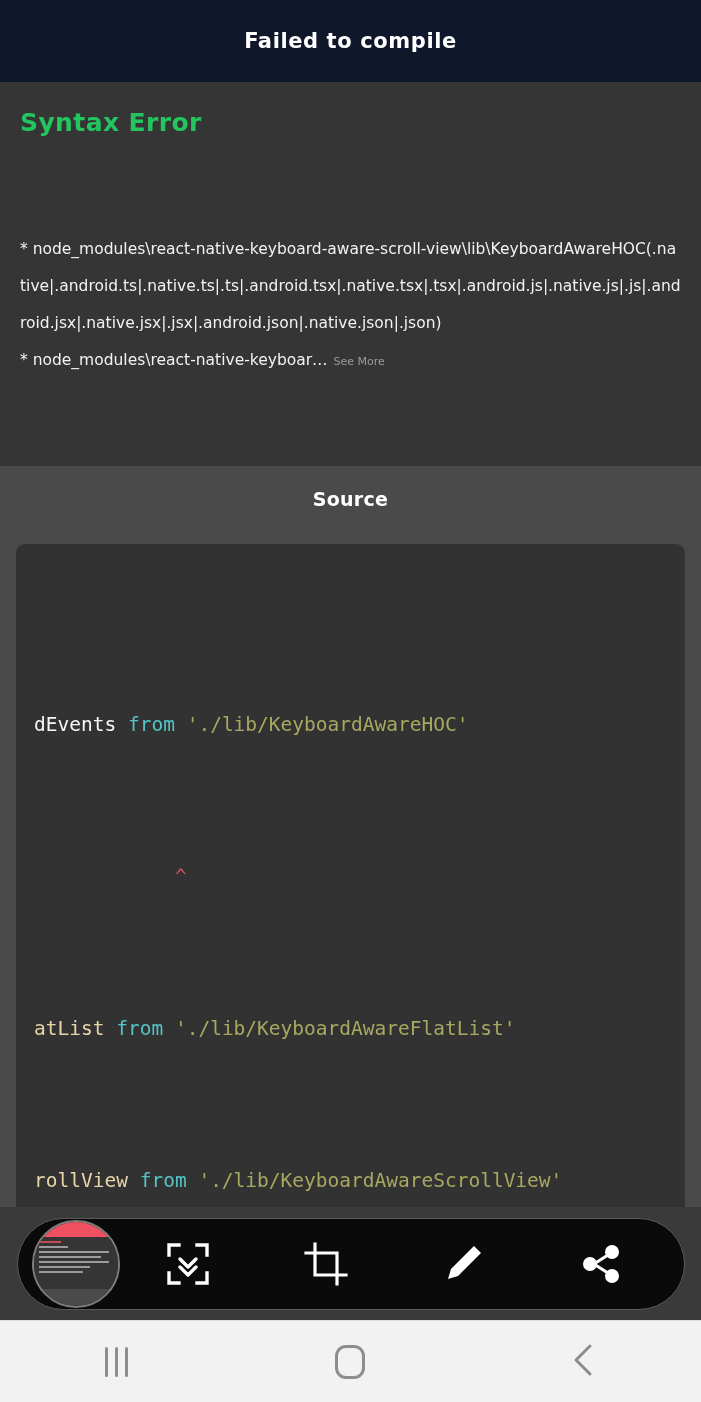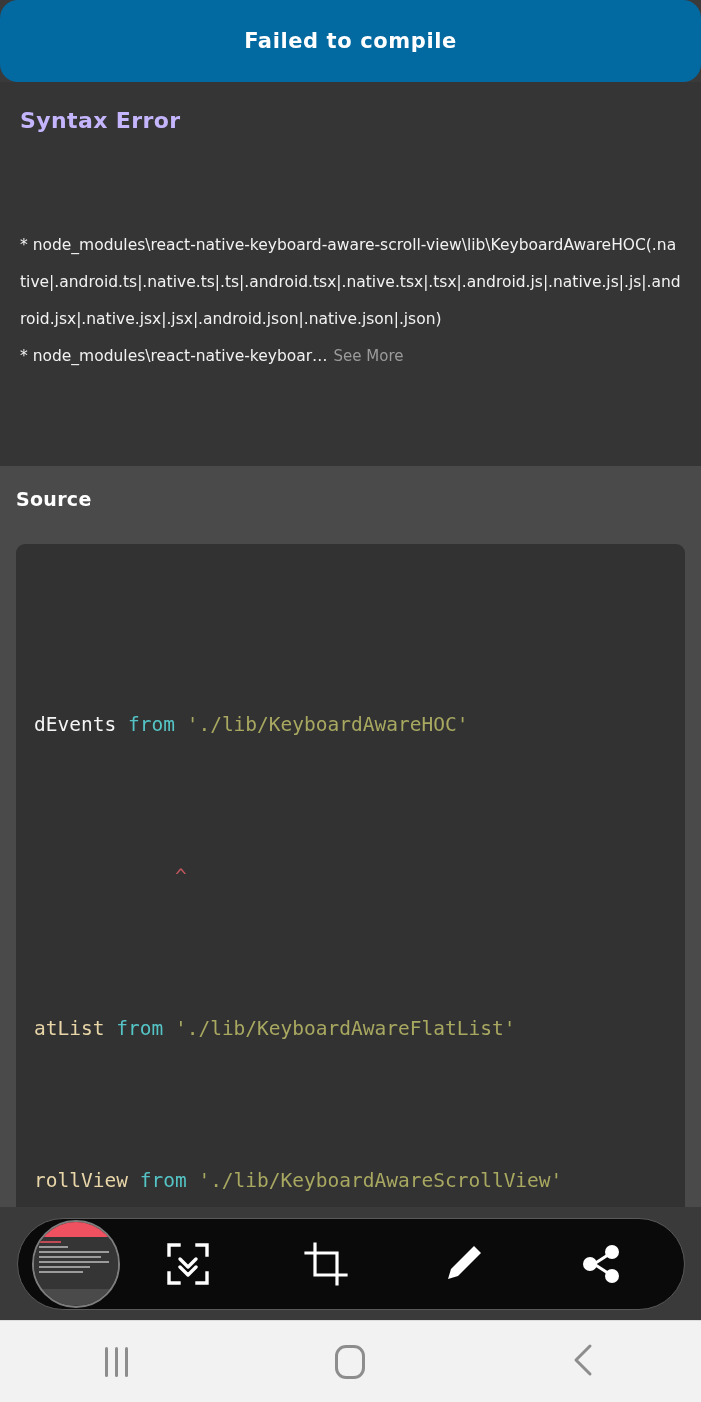--- a/index.html
+++ b/index.html
@@ -6,78 +6,78 @@
   html, body {
     width:701px; height:1402px;
     background:#3a3a3a;
     font-family:"DejaVu Sans", sans-serif;
     overflow:hidden;
   }
   .screen { width:701px; height:1402px; display:flex; flex-direction:column; position:relative; }
 
   
   .banner {
-    background:#0369a1;
+    background:#0f172a;
     height:82px;
     display:flex; align-items:center; justify-content:center;
     flex:none;
-    border-radius:18px;
   }
   .banner-title {
     color:#ffffff;
     font-size:21px;
     font-weight:700;
     letter-spacing:.6px;
     font-family:"DejaVu Sans", sans-serif;
   }
 
   
   .error-panel {
     background:#353535;
     flex:none;
     padding:26px 20px 0 20px;
     height:384px;
     position:relative;
   }
   .syntax-error {
-    color:#c4b5fd;
-    font-size:22px;
+    color:#22c55e;
+    font-size:25px;
     font-weight:700;
     letter-spacing:.4px;
   }
   .error-body {
     margin-top:94px;
     color:#f2f2f2;
     font-size:15.5px;
     line-height:37px;
     word-break:break-all;
     white-space:normal;
   }
   .err-line1 { display:block; }
   .err-bullet-block { display:block; }
   .see-more {
     color:#9b9b9b;
-    font-size:15px;
+    font-size:11px;
     padding-left:6px;
     margin-top:37px;
   }
 
   
   .source-panel {
     background:#4a4a4a;
     flex:1 1 auto;
     padding:22px 16px 0 16px;
     min-height:0;
   }
   .source-title {
     color:#ffffff;
     font-size:19px;
     font-weight:700;
     margin-bottom:34px;
     letter-spacing:.3px;
+    text-align:center;
   }
   .code-card {
     background:#323232;
     border-radius:9px;
     overflow:hidden;
   }
   .code-area {
     padding:48px 0 14px 0;
     font-family:"DejaVu Sans Mono", monospace;
     font-size:19.5px;

